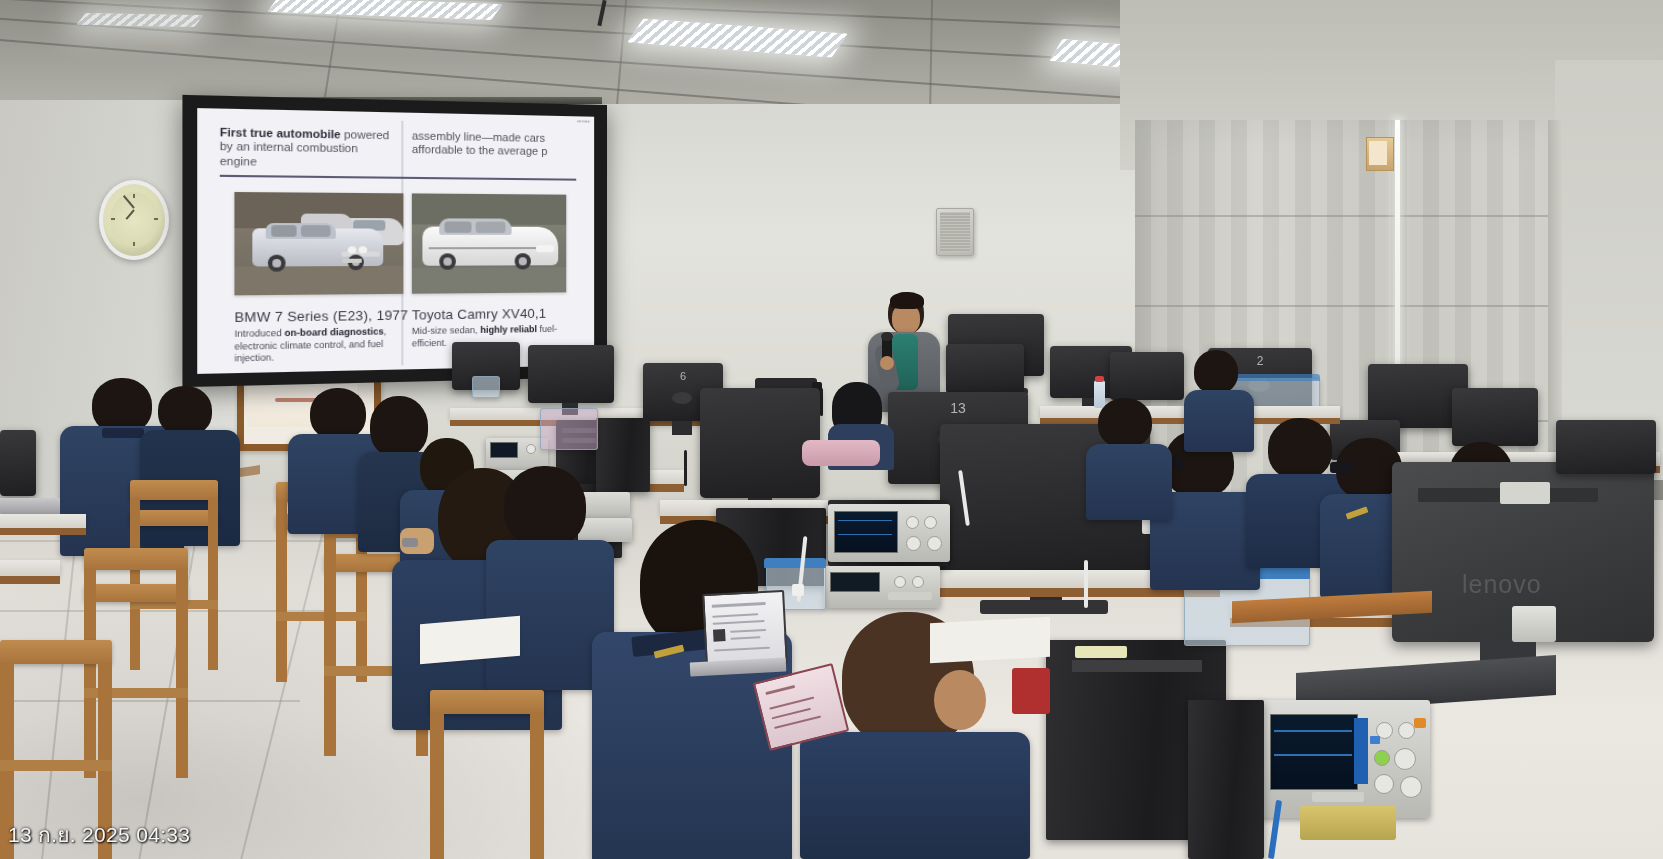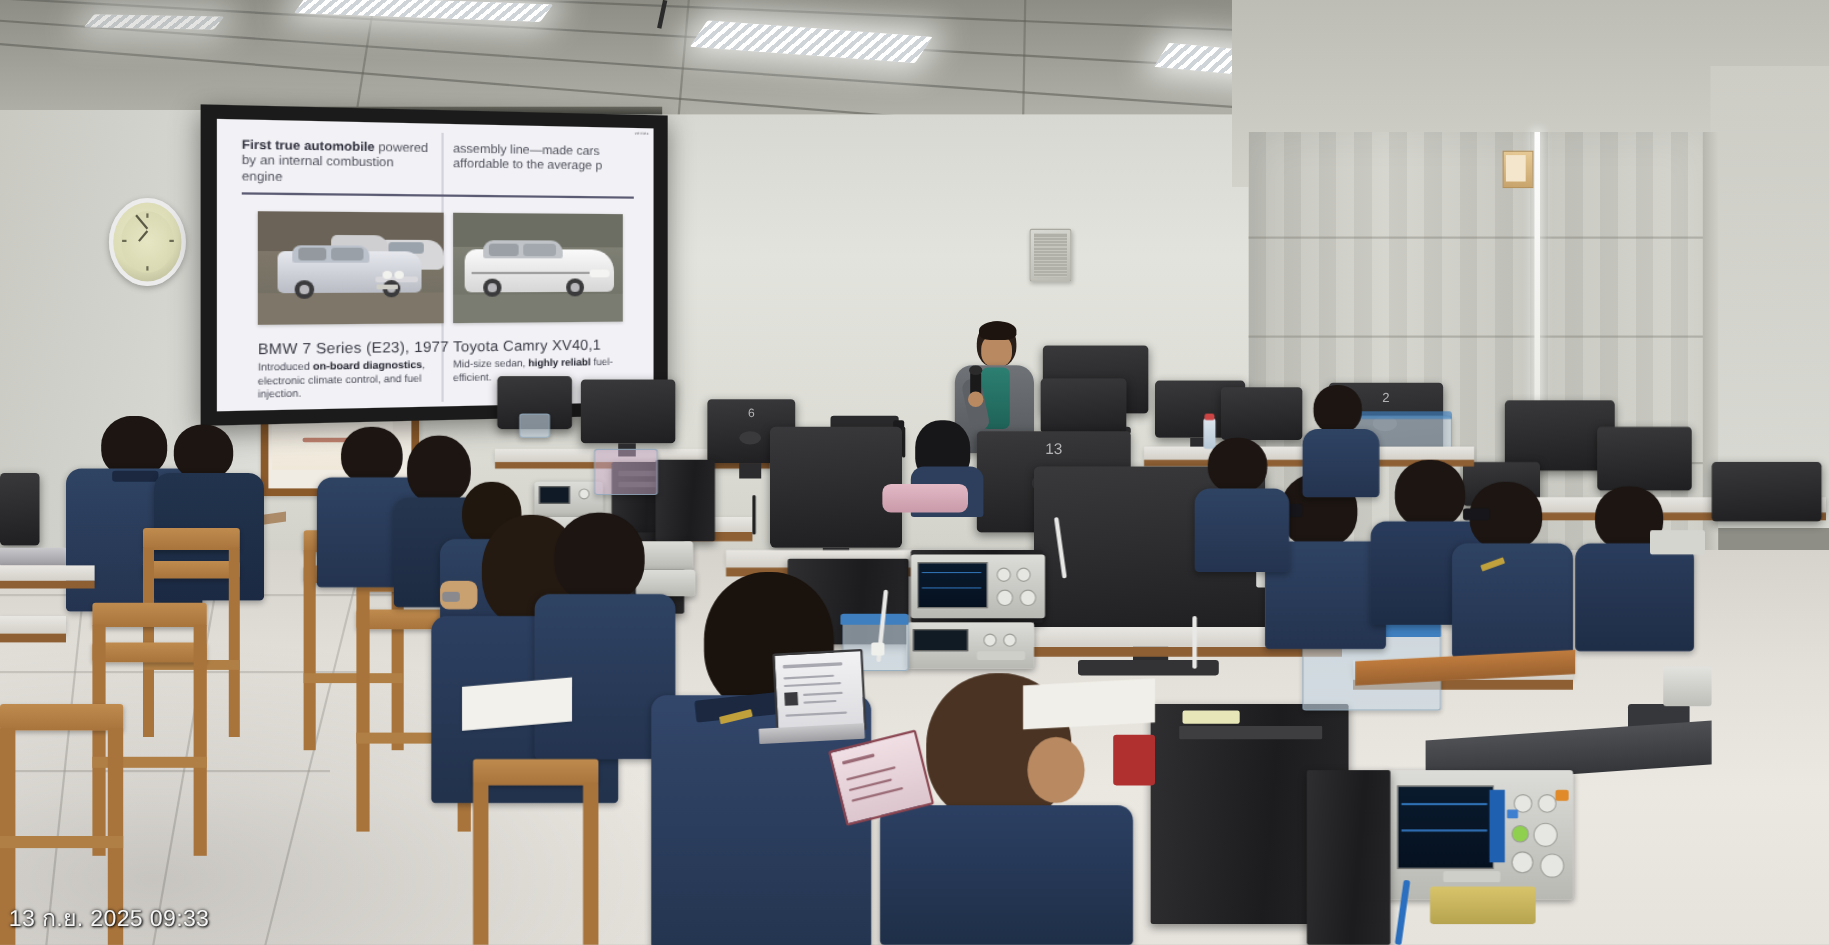--- a/index.html
+++ b/index.html
@@ -605,20 +605,24 @@
   </div>
   <div class="abs laptop-base" style="left:690px;top:660px;width:96px;height:14px;transform:rotate(-3deg);"></div>
 
   <div class="abs laptop-screen" style="left:760px;top:672px;width:78px;height:66px;transform:rotate(-14deg);background:linear-gradient(180deg,#f0dfe4,#ddc6ce);border-color:#8a4450;">
     <div class="doc-line" style="left:8px;top:10px;width:30px;height:3px;background:#9a6b76;"></div>
     <div class="doc-line" style="left:8px;top:26px;width:46px;height:2px;background:#9a6b76;"></div>
     <div class="doc-line" style="left:8px;top:36px;width:40px;height:2px;background:#9a6b76;"></div>
     <div class="doc-line" style="left:8px;top:46px;width:48px;height:2px;background:#9a6b76;"></div>
   </div>
 
+  <div class="abs" style="left:1392px;top:462px;width:262px;height:180px;background:linear-gradient(160deg,#4a4c4e,#3a3c3e 55%,#2e3032);border-radius:6px;box-shadow:0 4px 14px rgba(0,0,0,.45);">
+    <div class="abs" style="left:26px;top:26px;width:180px;height:14px;background:#303234;border-radius:2px;"></div>
+    <div class="abs mon-logo" style="left:70px;top:108px;width:150px;font-size:25px;color:#5e6062;letter-spacing:1px;text-align:left;">lenovo</div>
+  </div>
   <div class="abs" style="left:1480px;top:640px;width:56px;height:38px;background:#35373a;border-radius:3px;"></div>
 
   <div class="abs" style="left:1296px;top:664px;width:260px;height:40px;background:linear-gradient(180deg,#4e5054,#34363a);transform:skewY(-4deg);"></div>
   <div class="abs scope" style="left:1258px;top:700px;width:172px;height:118px;">
     <div class="scope-screen" style="left:12px;top:14px;width:86px;height:74px;"></div>
     <div class="abs" style="left:16px;top:30px;width:78px;height:1.5px;background:#2f6fb4;"></div>
     <div class="abs" style="left:16px;top:54px;width:78px;height:1.5px;background:#2f6fb4;"></div>
     <div class="abs" style="left:96px;top:18px;width:14px;height:66px;background:#2060b0;"></div>
     <div class="abs" style="left:54px;top:92px;width:52px;height:10px;background:#cfcfca;border-radius:2px;"></div>
     <div class="scope-knob" style="left:118px;top:22px;width:15px;height:15px;"></div>
@@ -642,15 +646,15 @@
 
   <div class="abs" style="left:420px;top:620px;width:100px;height:40px;background:#f3f1ec;transform:skewY(-5deg);box-shadow:0 1px 3px rgba(0,0,0,.15);"></div>
   <div class="abs" style="left:930px;top:620px;width:120px;height:40px;background:#f1efe9;transform:skewY(-3deg);"></div>
 
   <div class="chair" style="left:430px;top:690px;width:120px;height:169px;">
     <div class="chair-back" style="left:0;top:0;width:114px;height:24px;"></div>
     <div class="chair-leg" style="left:0;top:22px;width:14px;height:147px;"></div>
     <div class="chair-leg" style="left:100px;top:22px;width:14px;height:147px;"></div>
   </div>
 
-  <div class="abs" id="timestamp">13 ก.ย. 2025 09:33</div>
+  <div class="abs" id="timestamp">13 ก.ย. 2025 04:33</div>
 
 </div>
 
 </body></html>

